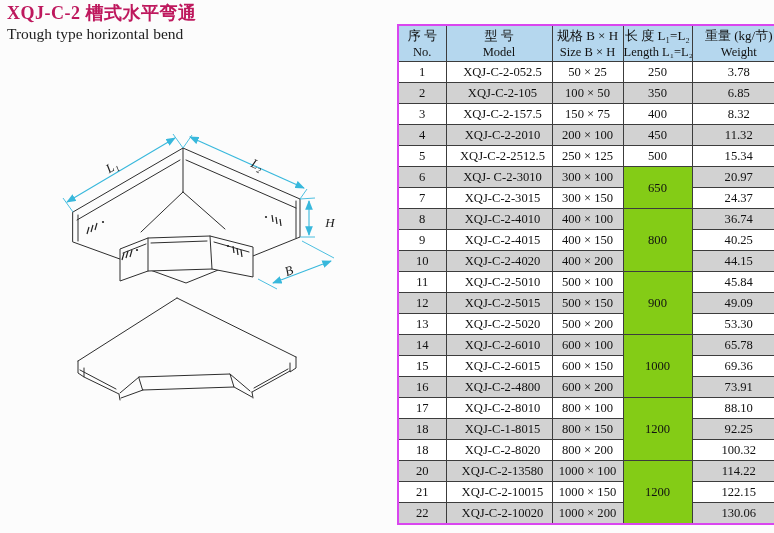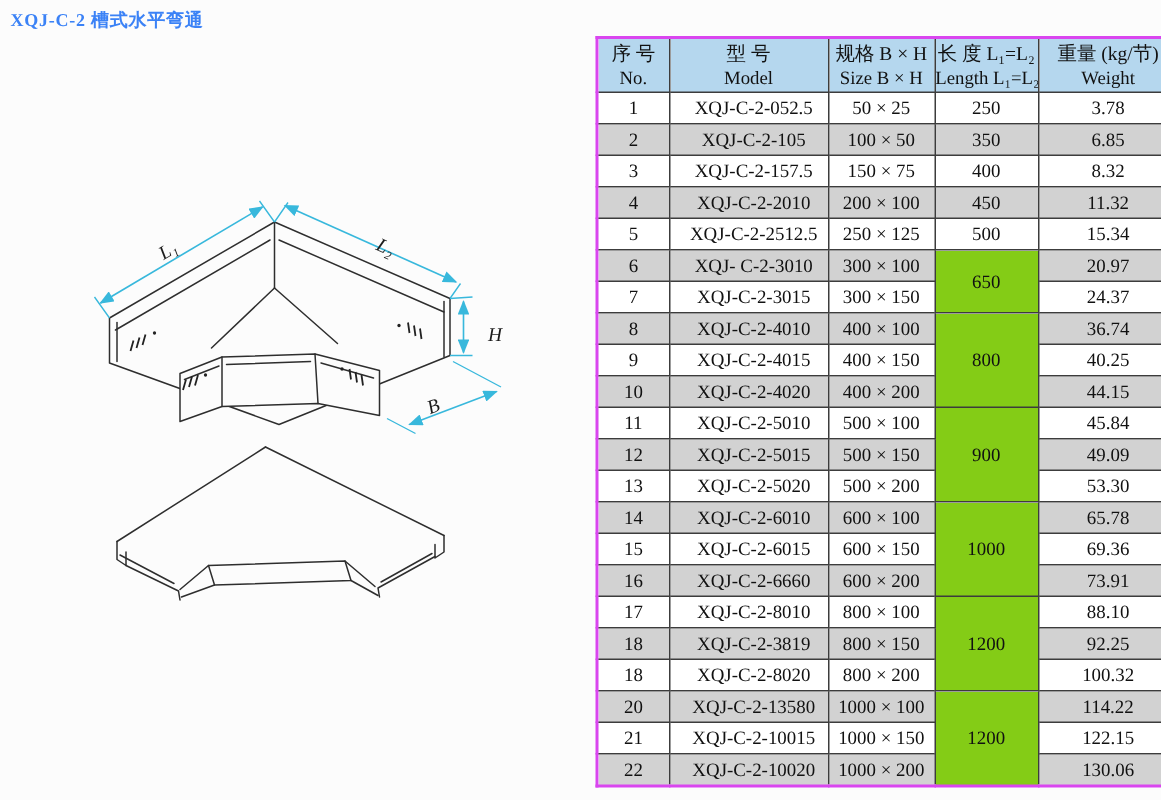--- a/index.html
+++ b/index.html
@@ -10,22 +10,22 @@
     --border-color:#3c3c3c;
   }
   html,body{margin:0;padding:0;}
   body{
     width:774px;height:533px;position:relative;overflow:hidden;
     background:#fcfcfc;color:#151515;
     font-family:"Liberation Serif","DejaVu Serif",serif;
   }
   .titles{position:absolute;left:7px;top:2px;}
   .titles h1{
-    margin:0;font-size:12px;line-height:22px;font-weight:bold;
-    letter-spacing:.5px;color:#3b82f6;
+    margin:0;font-size:18px;line-height:22px;font-weight:bold;
+    letter-spacing:.5px;color:#be185d;
   }
   .subtitle{font-size:15.5px;line-height:19px;color:#222;}
   svg.diagram{position:absolute;left:0;top:0;}
   .bline{stroke:var(--line-color);stroke-width:1;fill:none;stroke-linecap:round;stroke-linejoin:round;}
   .bfill{stroke:var(--line-color);stroke-width:1;fill:#fcfcfc;stroke-linejoin:round;}
   .cline{stroke:var(--dim-color);stroke-width:1.1;fill:none;}
   .wline{stroke:var(--dim-color);stroke-width:.9;fill:none;}
   .slot{stroke:#222;stroke-width:1.2;fill:none;}
   .slotdot{fill:#222;stroke:none;}
   .dim-text{
@@ -52,20 +52,21 @@
   .spec tbody tr.stripe td.merged,
   .spec tbody td.merged{background:#84cc16;}
   .col-no{width:48px;}.col-model{width:106px;}.col-size{width:71px;}
   .col-length{width:69px;}.col-weight{width:94px;}
 </style>
 </head>
 <body>
 
 <div class="titles">
   <h1>XQJ-C-2 槽式水平弯通</h1>
+  <div class="subtitle">Trough type horizontal bend</div>
 </div>
 
 <svg class="diagram" width="774" height="533" viewBox="0 0 774 533">
   <defs>
     <marker id="arr" viewBox="0 0 10 8" refX="9" refY="4" markerWidth="9" markerHeight="7" orient="auto-start-reverse">
       <path d="M0,0 L10,4 L0,8 Z" fill="#38b8dc"></path>
     </marker>
   </defs>
 
   <g>
@@ -265,34 +266,34 @@
         <td class="c-weight">65.78</td>
       </tr>
       <tr>
         <td class="c-no">15</td>
         <td class="c-model">XQJ-C-2-6015</td>
         <td class="c-size">600 × 150</td>
         <td class="c-weight">69.36</td>
       </tr>
       <tr class="stripe">
         <td class="c-no">16</td>
-        <td class="c-model">XQJ-C-2-6660</td>
+        <td class="c-model">XQJ-C-2-4800</td>
         <td class="c-size">600 × 200</td>
         <td class="c-weight">73.91</td>
       </tr>
       <tr>
         <td class="c-no">17</td>
         <td class="c-model">XQJ-C-2-8010</td>
         <td class="c-size">800 × 100</td>
         <td class="c-length merged" rowspan="3">1200</td>
         <td class="c-weight">88.10</td>
       </tr>
       <tr class="stripe">
         <td class="c-no">18</td>
-        <td class="c-model">XQJ-C-2-3819</td>
+        <td class="c-model">XQJ-C-1-8015</td>
         <td class="c-size">800 × 150</td>
         <td class="c-weight">92.25</td>
       </tr>
       <tr>
         <td class="c-no">18</td>
         <td class="c-model">XQJ-C-2-8020</td>
         <td class="c-size">800 × 200</td>
         <td class="c-weight">100.32</td>
       </tr>
       <tr class="stripe">

